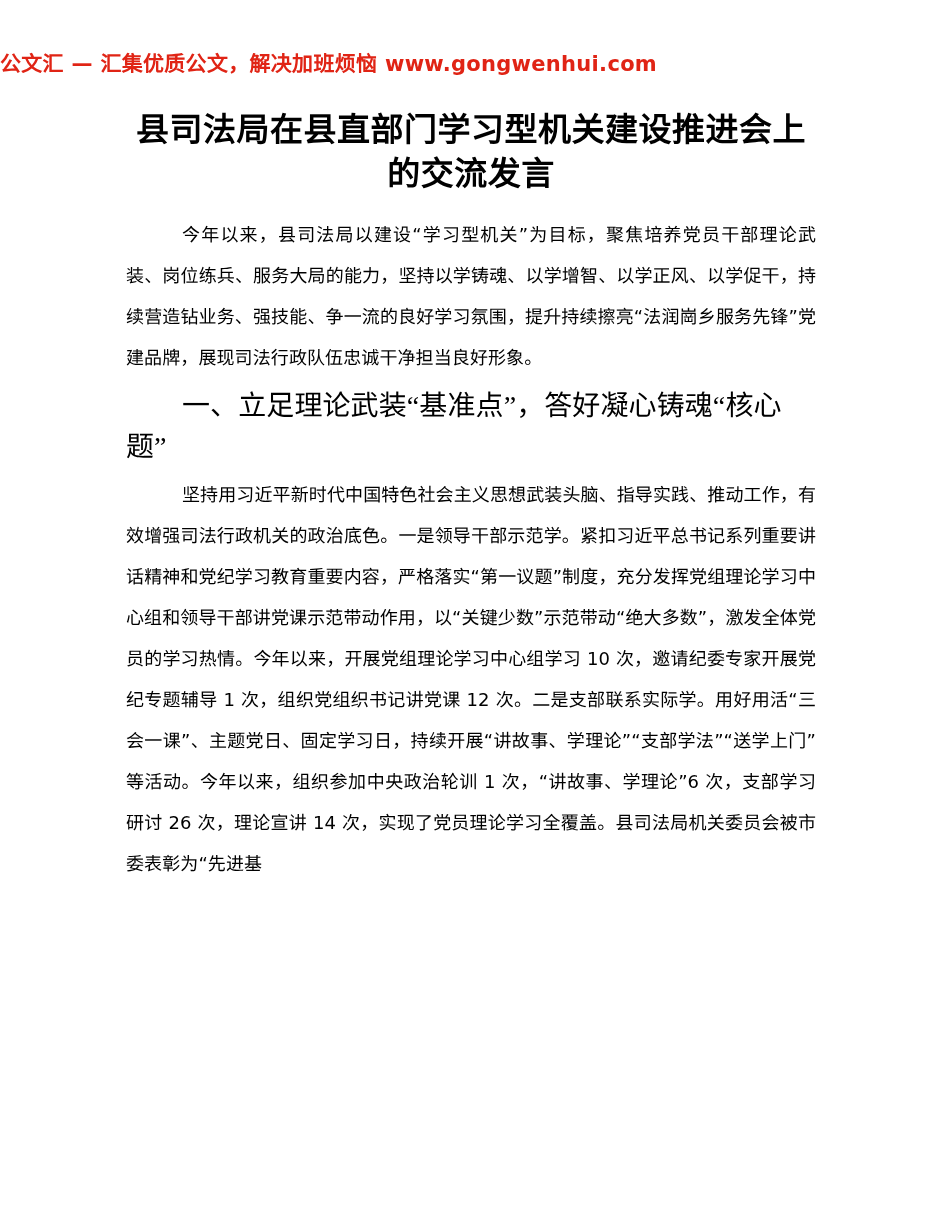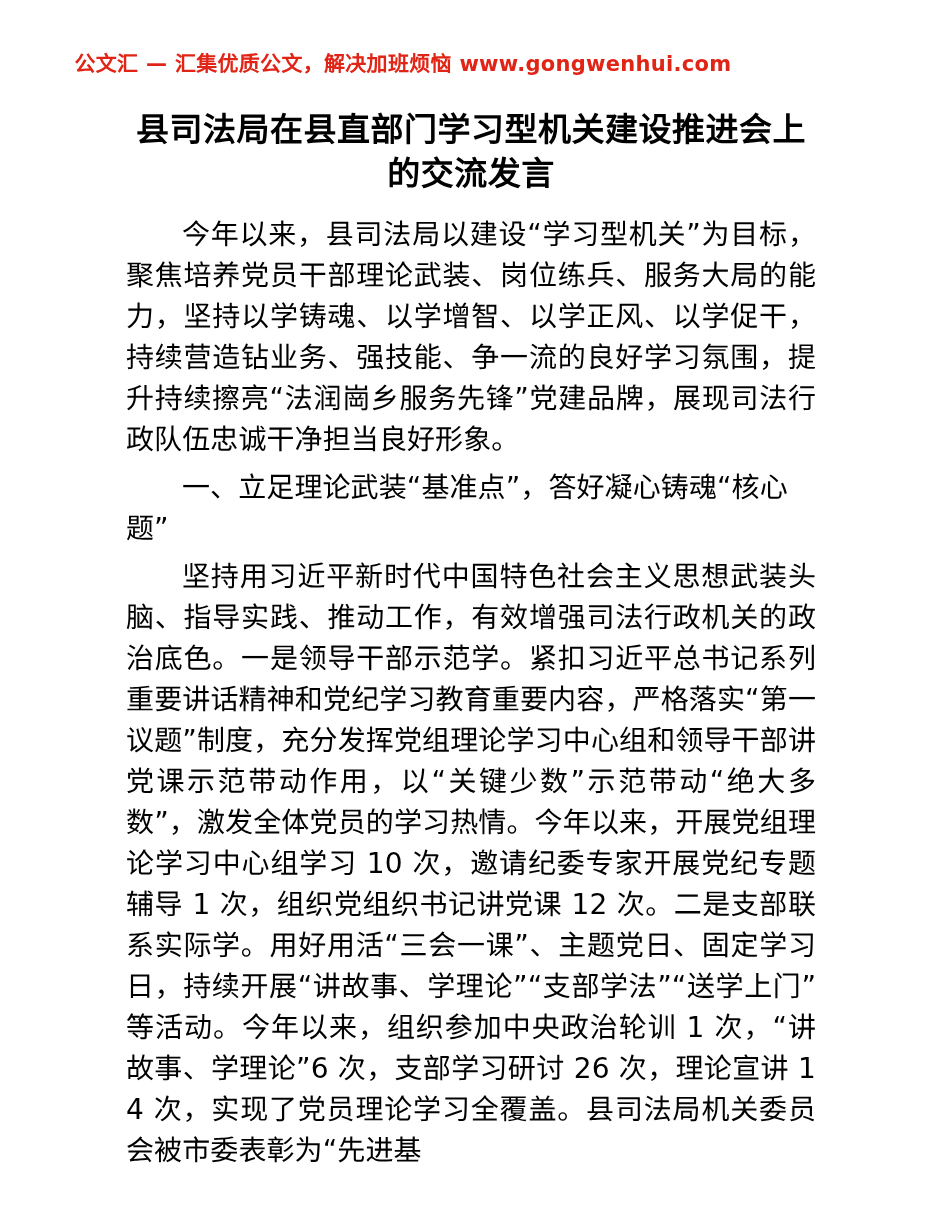--- a/index.html
+++ b/index.html
@@ -24,21 +24,20 @@
     background: #ffffff;
     box-sizing: border-box;
   }
 
   
   .site-banner {
     position: absolute;
     top: 50px;
     left: 0;
     width: 806px;
-    text-align: center;
     color: #e02415;
     font-size: 21px;
     line-height: 28px;
     font-weight: 700;
     letter-spacing: 0.3px;
     white-space: nowrap;
   }
 
   
   .doc {
@@ -54,41 +53,42 @@
     line-height: 44px;
     font-weight: 700;
     text-align: center;
     letter-spacing: 0.5px;
     margin: 0 0 18px 0;
     word-break: break-all;
   }
 
   
   .para {
-    font-size: 28px;
+    font-size: 18px;
     line-height: 41px;
     text-align: justify;
     text-justify: inter-ideograph;
     text-align-last: left;
     margin: 0 0 7px 0;
     text-indent: 56px;
     letter-spacing: 0.1px;
     word-break: break-all;
     font-weight: 400;
   }
 
   .section-heading {
     font-size: 28px;
     line-height: 41px;
     margin: 0 0 7px 0;
     text-indent: 56px;
     letter-spacing: 0.1px;
     word-break: break-all;
     font-weight: 400;
     text-align: left;
+    font-family: Liberation Serif, serif;
   }
 
   .para:last-child {
     margin-bottom: 17px;
   }
 </style>
 </head>
 <body>
 
 <div class="page">

